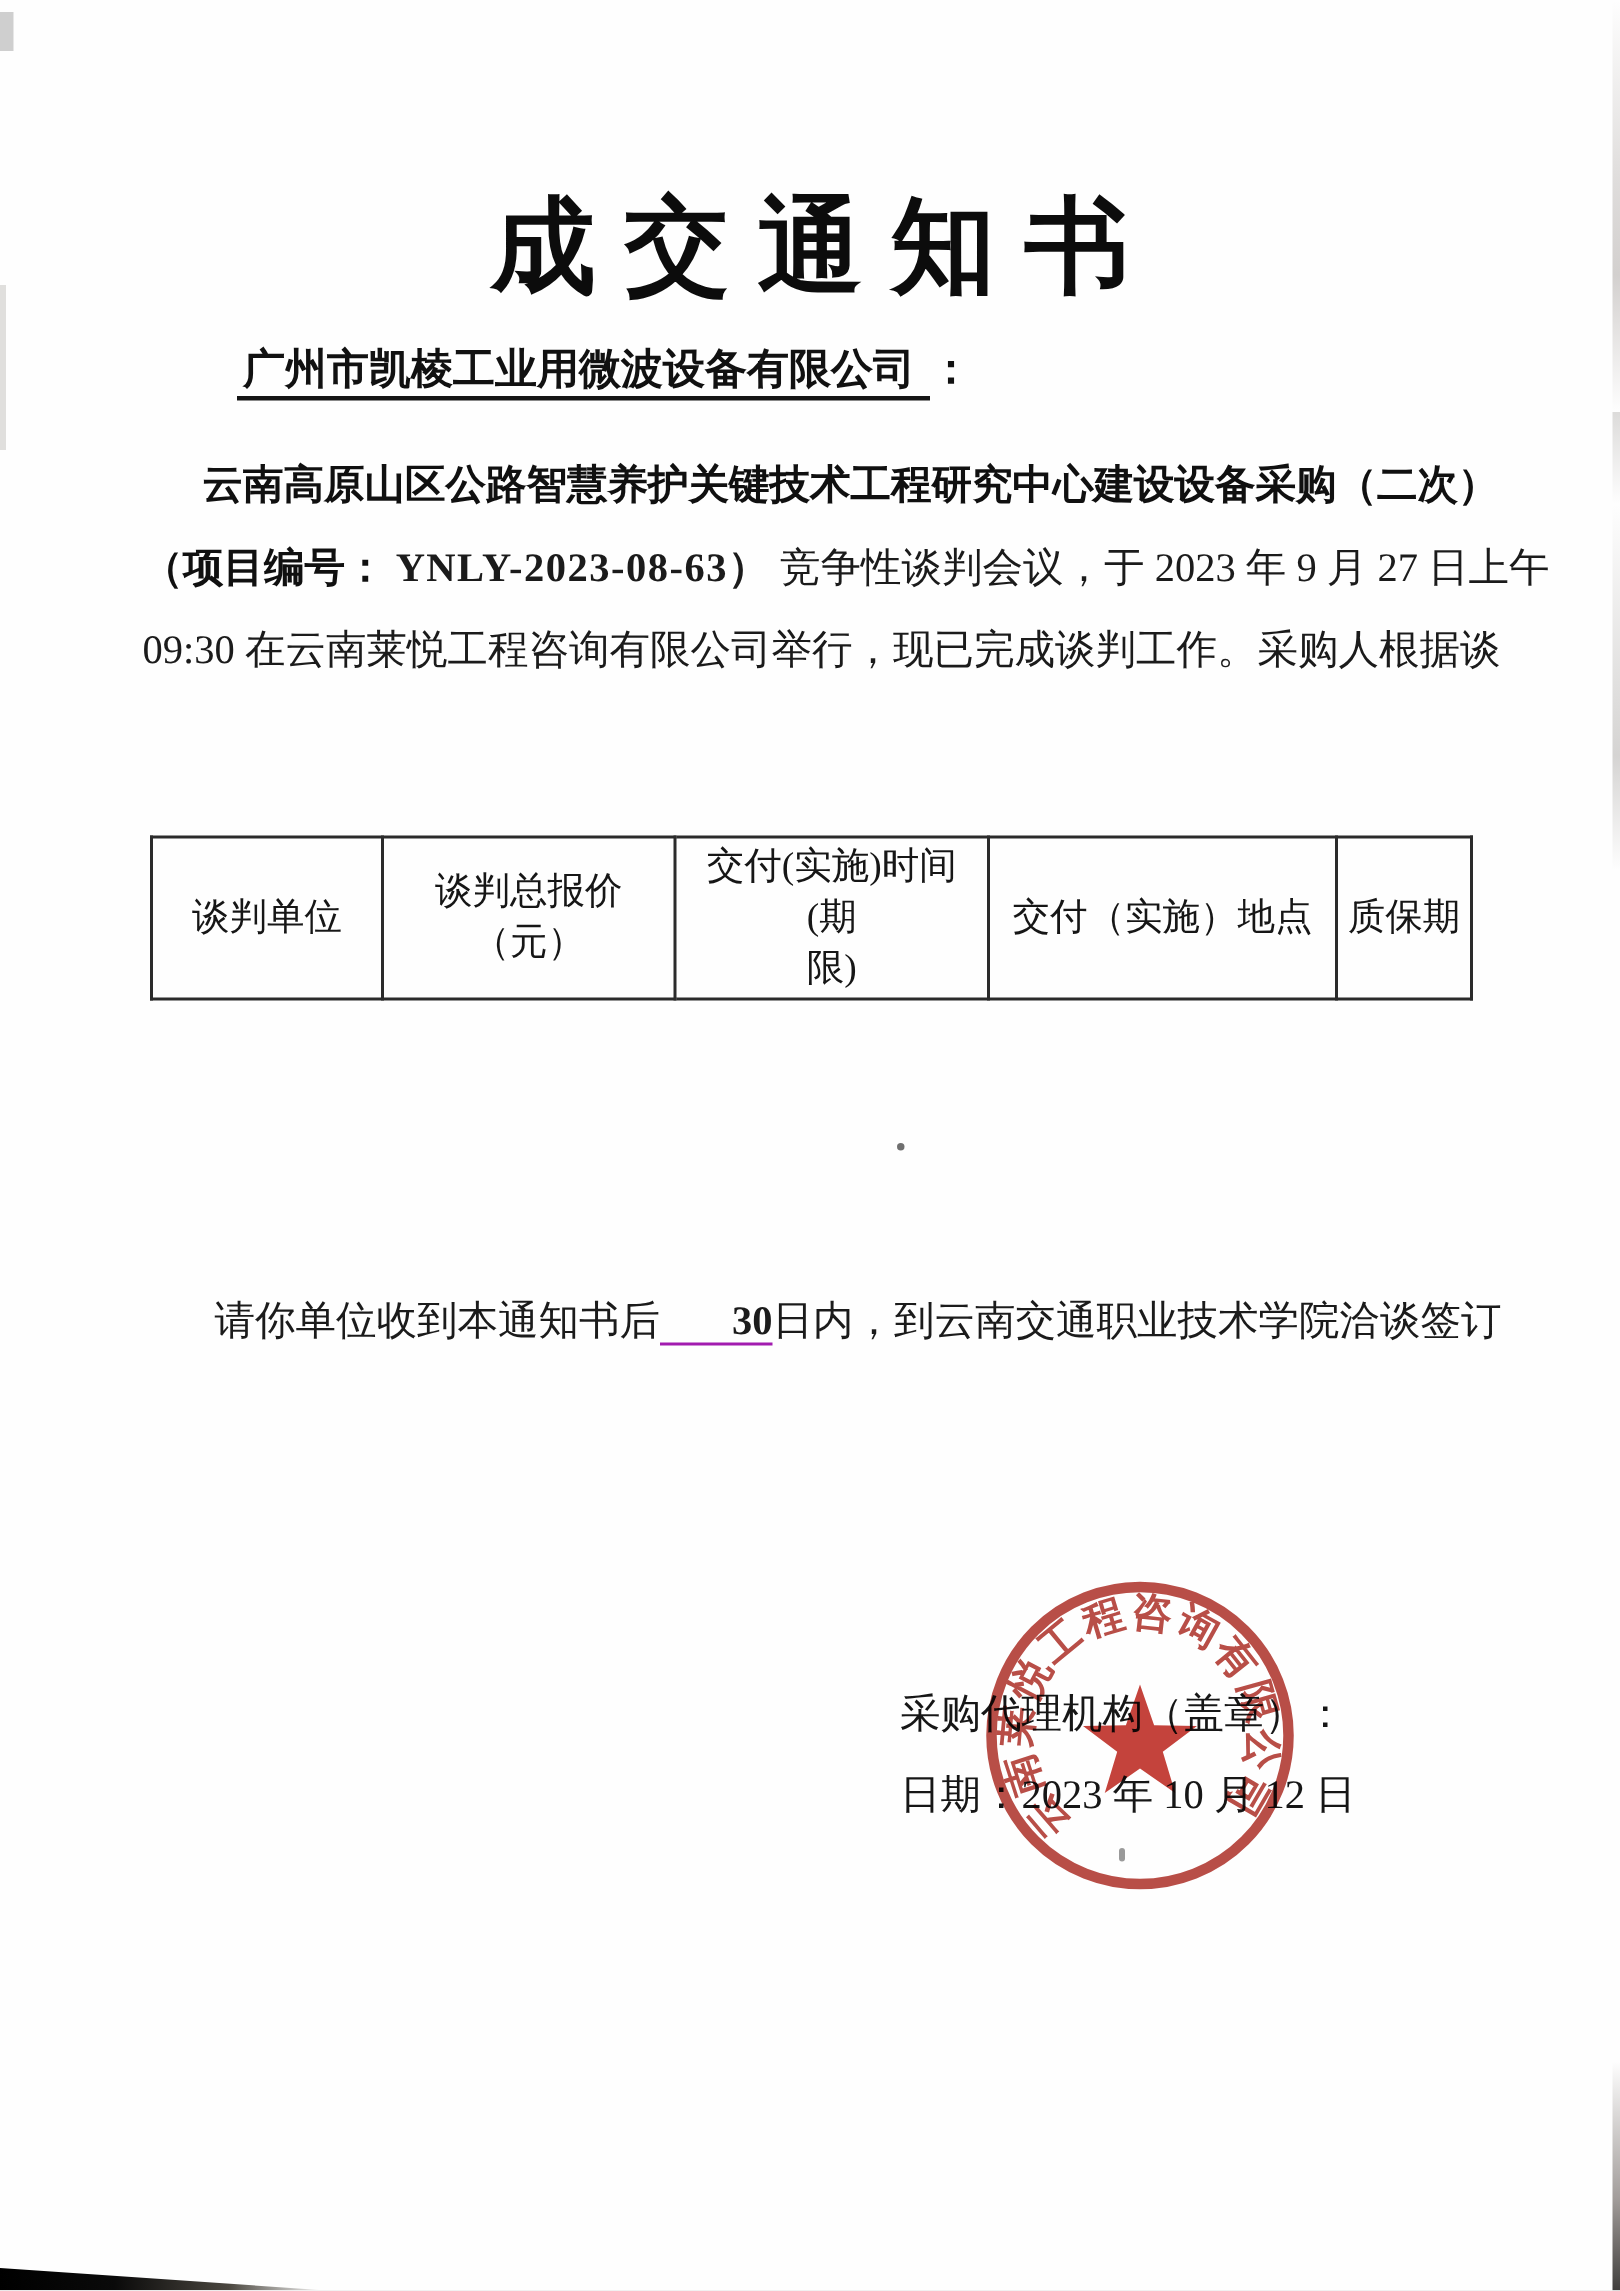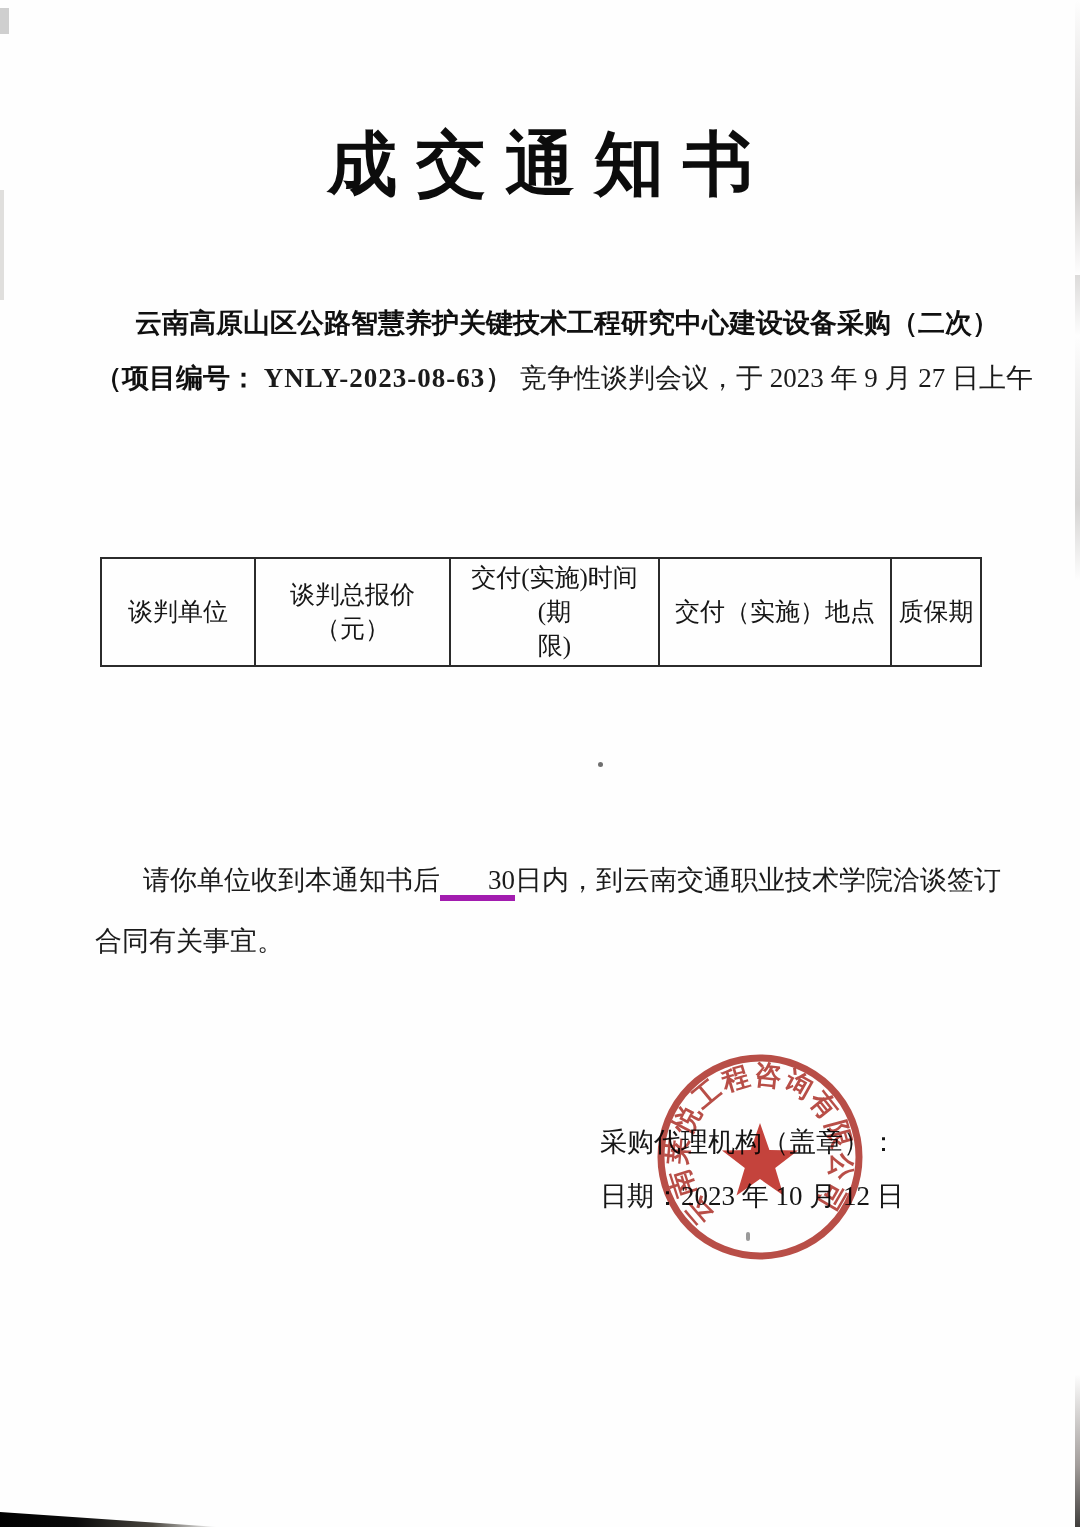--- a/index.html
+++ b/index.html
@@ -41,21 +41,21 @@
     font-size:25px;color:#161616;
   }
   table.deal td{border:2px solid #2b2b2b;text-align:center;vertical-align:middle;
     white-space:pre-line;line-height:34px;padding:2px 4px;}
   tr.hdr td{height:83px;}
   tr.row td{height:155px;}
 
   .para2{position:absolute;top:850px;left:95px;width:890px;font-size:27px;line-height:61px;}
   .p2-line1{text-indent:48px;white-space:nowrap;}
   .days-underline{display:inline-block;min-width:74px;text-align:right;
-    border-bottom:6px solid #a21caf;line-height:30px;}
+    border-bottom:2px solid #a21caf;line-height:30px;font-weight:bold;}
 
   .sign-block{position:absolute;top:1115px;left:600px;font-size:27px;line-height:54px;color:#161616;}
 
   .stamp{position:absolute;left:654px;top:1051px;width:212px;height:212px;
     mix-blend-mode:multiply;opacity:.9;}
   .stamp text{font-family:"Liberation Sans","DejaVu Sans",sans-serif;font-weight:600;
     font-size:27px;letter-spacing:2px;}
 </style>
 </head>
 <body>
@@ -64,28 +64,32 @@
 
   <div class="smudge-top-left"></div>
   <div class="smudge-left-band"></div>
   <div class="edge-right"></div>
   <div class="wedge-bottom-left"></div>
   <div class="speckle-a"></div>
   <div class="speckle-b"></div>
 
   <div class="doc-title">成交通知书</div>
 
+  <div class="recipient">
+    <span class="recipient-name">广州市凯棱工业用微波设备有限公司</span><span>：</span>
+  </div>
 
   <div class="para1">
     <div class="ln p1-line1 b">云南高原山区公路智慧养护关键技术工程研究中心建设设备采购（二次）</div>
     <div class="ln">
       <span class="b">（项目编号：</span>
       <span class="code">YNLY-2023-08-63）</span>
       <span>竞争性谈判会议，于 2023 年 9 月 27 日上午</span>
     </div>
+    <div class="ln">09:30 在云南莱悦工程咨询有限公司举行，现已完成谈判工作。采购人根据谈</div>
   </div>
 
   <table class="deal">
     <colgroup>
       <col style="width:154px">
         <col style="width:195px">
         <col style="width:209px">
       <col style="width:232px">
         <col style="width:90px">
     </colgroup>
@@ -99,21 +103,20 @@
         <td>交付（实施）地点</td>
         <td>质保期</td>
       </tr>
     </tbody>
   </table>
 
   <div class="para2">
     <div class="p2-line1">
       <span>请你单位收到本通知书后</span><span class="days-underline">30</span><span>日内，到云南交通职业技术学院洽谈签订</span>
     </div>
-    <div>合同有关事宜。</div>
   </div>
 
   <div class="sign-block">
     <div>采购代理机构（盖章）：</div>
     <div>日期：2023 年 10 月 12 日</div>
   </div>
 
   <svg class="stamp" viewBox="0 0 212 212">
     <circle cx="106" cy="106" r="99" fill="none" stroke-width="7" stroke="#b23a33"></circle>
     <polygon points="106,72 115.4,99.1 144,99.6 121.2,116.9 129.5,144.4 106,128 82.5,144.4 90.8,116.9 68,99.6 96.6,99.1" fill="#bf2e26"></polygon>

